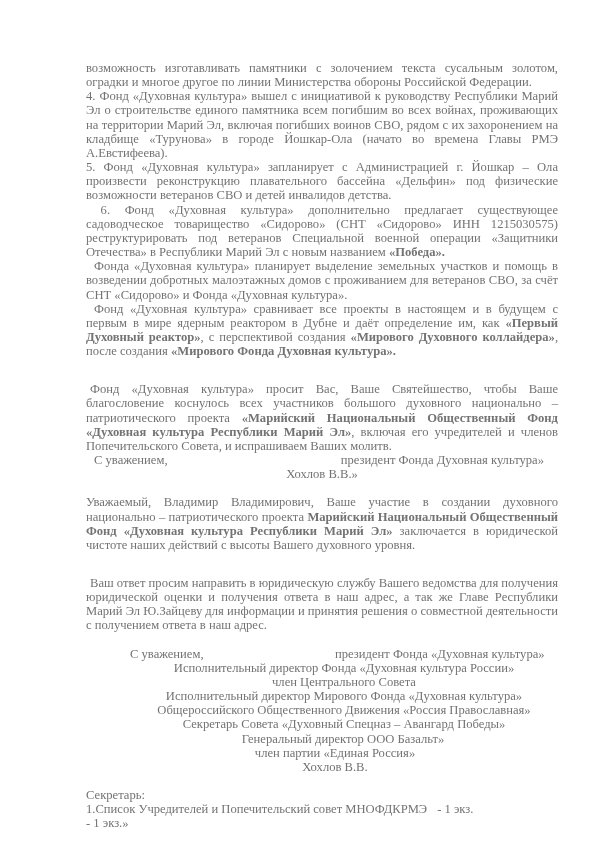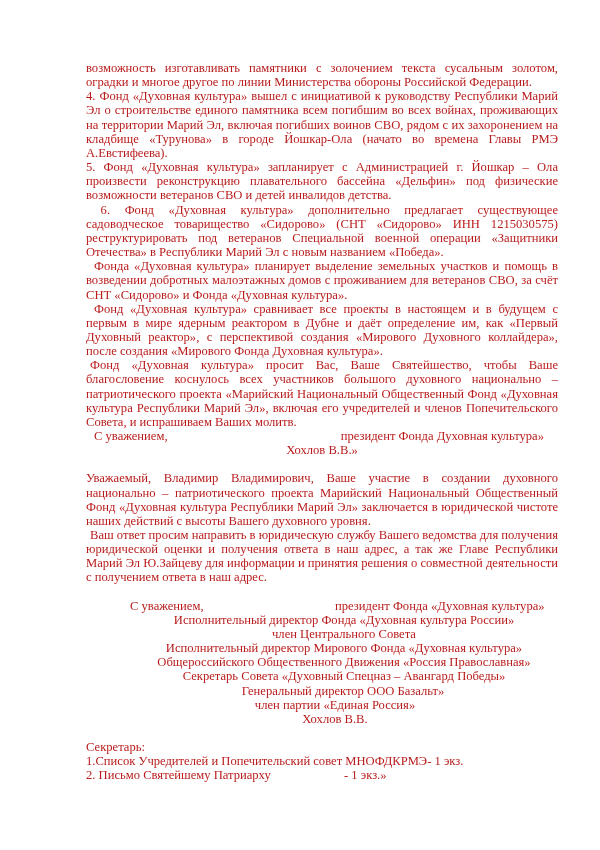--- a/index.html
+++ b/index.html
@@ -1,25 +1,25 @@
 <!DOCTYPE html>
 <html><head>
   <meta charset="utf-8">
   <style>
     html, body { margin: 0; padding: 0; background: #ffffff; }
     body { width: 600px; height: 850px; position: relative; overflow: hidden; }
     .page {
       position: absolute; left: 86px; top: 61px; width: 472px;
       font-family: "Liberation Serif", serif; font-size: 12.6px; line-height: 14.15px;
-      color: #b91c1c;
+      color: #737373;
     }
     .p { margin: 0; text-align: justify; text-align-last: left; }
-    .ind { text-indent: 4px; }
+    .ind { text-indent: 4px; margin-top: 24px; }
     .ind2 { text-indent: 8px; }
-    b { font-weight: normal; }
+    b { font-weight: bold; }
     .row { display: flex; justify-content: space-between; }
     .right { text-align: center; }
     .gap { height: 14px; }
     .sig { padding-left: 44px; }
     .sigrow { display: flex; }
     .sigrow .l { width: 205px; }
     .appx { display: flex; align-items: center; }
   </style>
 </head>
 <body>
@@ -52,19 +52,18 @@
     <div class="right">Общероссийского Общественного Движения «Россия Православная»</div>
     <div class="right">Секретарь Совета «Духовный Спецназ – Авангард Победы»</div>
     <div class="right" style="padding-right:2px">Генеральный директор ООО Базальт»</div>
     <div class="right" style="padding-right:18px">член партии «Единая Россия»</div>
     <div class="right" style="padding-right:18px">Хохлов В.В.</div>
   </div>
   <div class="gap"></div>
   <div>Секретарь:</div>
   <div class="appx">
     <span>1.Список Учредителей и Попечительский совет МНОФДКРМЭ</span>
-    <span style="margin-left:0">- 1 экз.</span>
+    <span style="margin-left:10px">- 1 экз.</span>
   </div>
   <div class="appx">
-    <span style="width:258px; display:inline-block">2. Письмо Святейшему Патриарху</span>
     <span>- 1 экз.»</span>
   </div>
 </div>
 
 </body></html>

